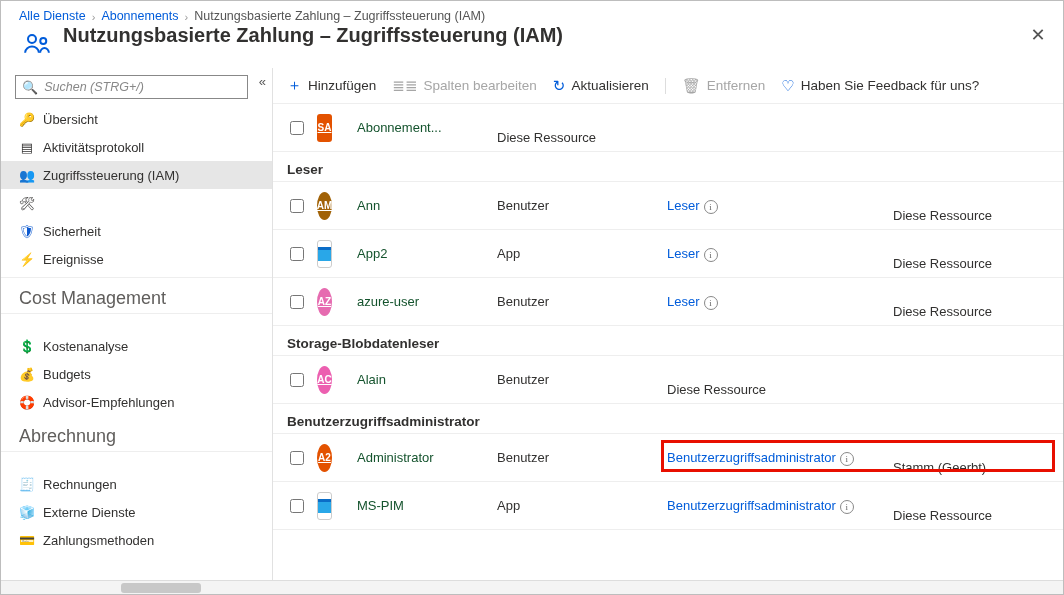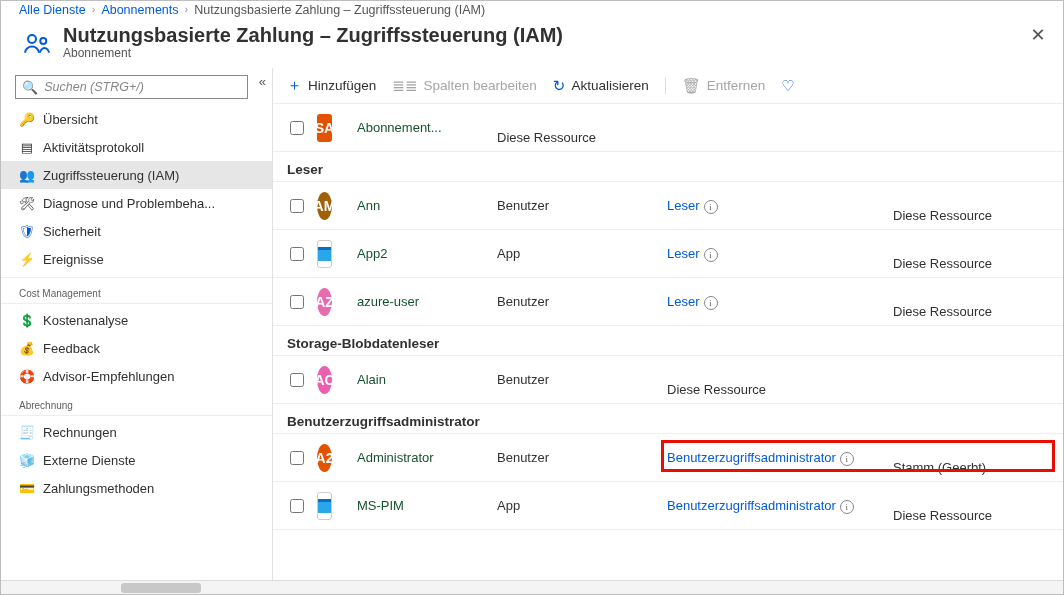--- a/index.html
+++ b/index.html
@@ -21,21 +21,21 @@
     position: relative;
     border: 1px solid #bdbdbd;
     display: flex;
     flex-direction: column;
   }
   .breadcrumb {
     height: 20px;
     padding: 0 0 0 18px;
     font-size: 12.5px;
     display: flex;
-    align-items: flex-start;
+    align-items: flex-end;
     gap: 6px;
     margin-top: 2px;
   }
   .breadcrumb a { color: #015cda; text-decoration: none; cursor: pointer; }
   .breadcrumb .chev { color: #999; font-size: 11px; }
   .breadcrumb .cur { color: #555; }
   .titlebar {
     display: flex;
     align-items: flex-start;
     padding: 1px 10px 4px 16px;
@@ -93,25 +93,25 @@
     font-size: 13px;
     color: #323130;
     cursor: pointer;
     white-space: nowrap;
     overflow: hidden;
     text-overflow: ellipsis;
   }
   .nav-item.selected { background: #e6e6e6; }
   .nav-icon { width: 16px; height: 16px; display: inline-flex; align-items: center; justify-content: center; flex:0 0 16px;}
   .section-label {
-    font-size: 10px;
+    font-size: 18px;
     color: #605e5c;
     padding: 10px 0 4px 18px;
     border-bottom: 1px solid #eee;
-    margin-bottom: 2px;
+    margin-bottom: 18px;
   }
   .sep { height: 1px; background: #eee; margin: 4px 0 0 0; }
   
   .main {
     flex: 1;
     display: flex;
     flex-direction: column;
     min-width: 0;
     position: relative;
   }
@@ -140,21 +140,21 @@
     align-items: center;
     min-height: 48px;
     padding: 0 10px 0 2px;
     border-bottom: 1px solid #eee;
   }
   .row .chk { display: flex; justify-content: center; }
   .row input[type=checkbox] { width: 14px; height: 14px; }
   .avatar {
     width: 15px; height: 28px; border-radius: 50%;
     display: flex; align-items: center; justify-content: center;
-    color: #fff; font-size: 14px; font-weight: 600;
+    color: #fff; font-size: 10px; font-weight: 600; text-decoration: underline;
   }
   .avatar.square { border-radius: 3px; }
   .row .name a { color: #14532d; text-decoration: none; }
   .row .type { color: #323130; }
   .row .role { color: #015cda;}
   .row .role .info { display:inline-flex; width:14px; height:14px; border:1px solid #888; border-radius:50%; align-items:center; justify-content:center; font-size:9px; color:#666; margin-left:4px; font-family: Georgia, serif;}
   .row .scope { color: #323130; margin-top: 19px; }
   .group-header {
     font-weight: 600;
     font-size: 13.5px;
@@ -198,21 +198,20 @@
     <div class="title-icon">
       <svg width="30" height="30" viewBox="0 0 24 24" fill="none" stroke="#015cda" stroke-width="1.6">
         <circle cx="8" cy="8" r="3.2"></circle>
           <path d="M2.5 19c0-3 2.8-5 5.5-5s5.5 2 5.5 5"></path>
         <circle cx="17" cy="9.5" r="2.4"></circle>
           <path d="M14.5 19c0-2.2 1.8-3.8 3.5-3.8s3.5 1.6 3.5 3.8"></path>
       </svg>
     </div>
     <div class="title-text">
       <h1>Nutzungsbasierte Zahlung – Zugriffssteuerung (IAM)</h1>
-      <span class="sub">Abonnement</span>
     </div>
     <div class="close-x">✕</div>
   </div>
 
   <div class="body">
 
     <div class="sidebar">
       <div class="collapse-caret">«</div>
       <div class="searchbox">
         <span class="mag">🔍</span>
@@ -226,39 +225,38 @@
           <div class="nav-item">
     <span class="nav-icon" style="color:#323130">▤</span>
     <span>Aktivitätsprotokoll</span>
   </div>
           <div class="nav-item selected">
     <span class="nav-icon" style="color:#015cda">👥</span>
     <span>Zugriffssteuerung (IAM)</span>
   </div>
           <div class="nav-item">
     <span class="nav-icon" style="color:#323130">🛠</span>
-    <span>Diagnose und Problembeha...</span>
   </div>
           <div class="nav-item">
     <span class="nav-icon" style="color:#0c59cf">🛡</span>
     <span>Sicherheit</span>
   </div>
           <div class="nav-item">
     <span class="nav-icon" style="color:#f59e0b">⚡</span>
     <span>Ereignisse</span>
   </div>
           <div class="sep"></div>
           <div class="section-label">Cost Management</div>
           <div class="nav-item">
       <span class="nav-icon" style="color:#16a34a">💲</span>
       <span>Kostenanalyse</span>
     </div>
           <div class="nav-item">
       <span class="nav-icon" style="color:#015cda">💰</span>
-      <span>Feedback</span>
+      <span>Budgets</span>
     </div>
           <div class="nav-item">
       <span class="nav-icon" style="color:#0aa1dd">🛟</span>
       <span>Advisor-Empfehlungen</span>
     </div>
           <div class="section-label">Abrechnung</div>
           <div class="nav-item">
       <span class="nav-icon" style="color:#323130">🧾</span>
       <span>Rechnungen</span>
     </div>
@@ -288,20 +286,21 @@
           <span class="ic">↻</span>
           <span>Aktualisieren</span>
         </span>
         <span class="vsep"></span>
         <span class="tbtn disabled">
           <span class="ic">🗑</span>
           <span>Entfernen</span>
         </span>
         <span class="tbtn">
           <span class="heart">♡</span>
+          <span>Haben Sie Feedback für uns?</span>
         </span>
       </div>
 
       <div class="content-scroll" id="content-scroll">
           <div class="row">
     <div class="chk">
               <input type="checkbox" style="">
             </div>
     <div>
               <div class="avatar square" style="background:#e35200">SA</div>

